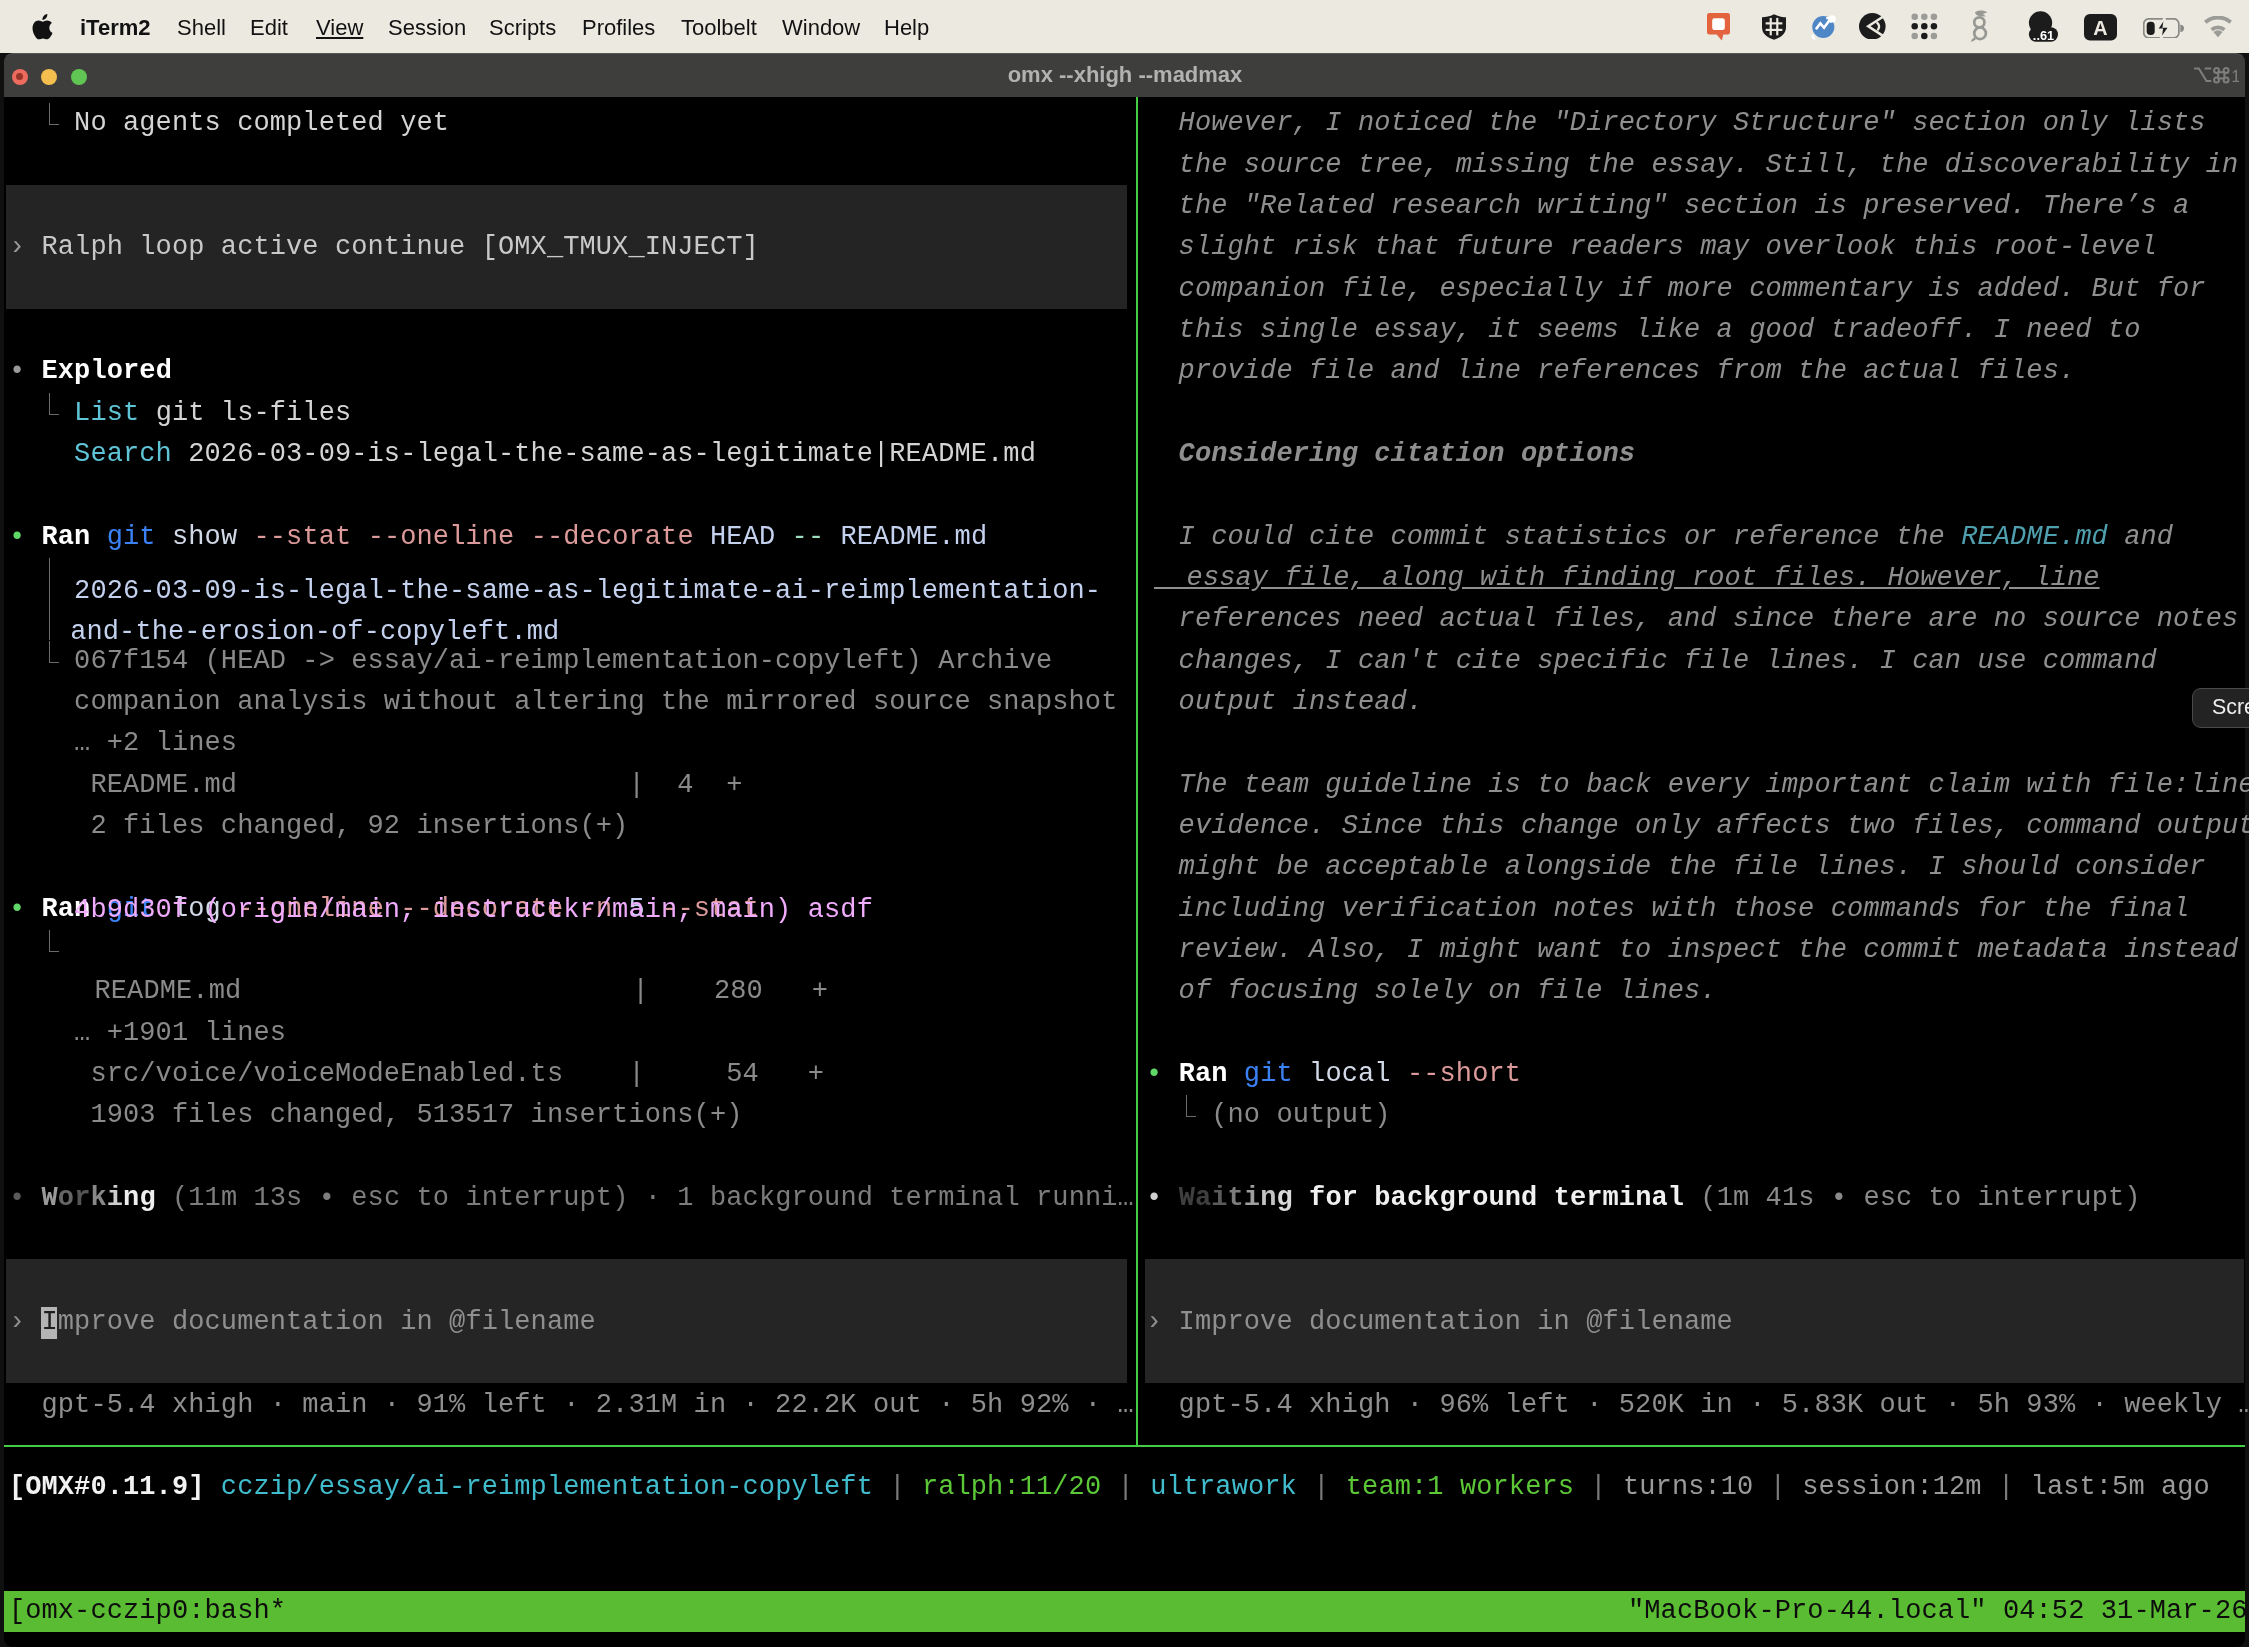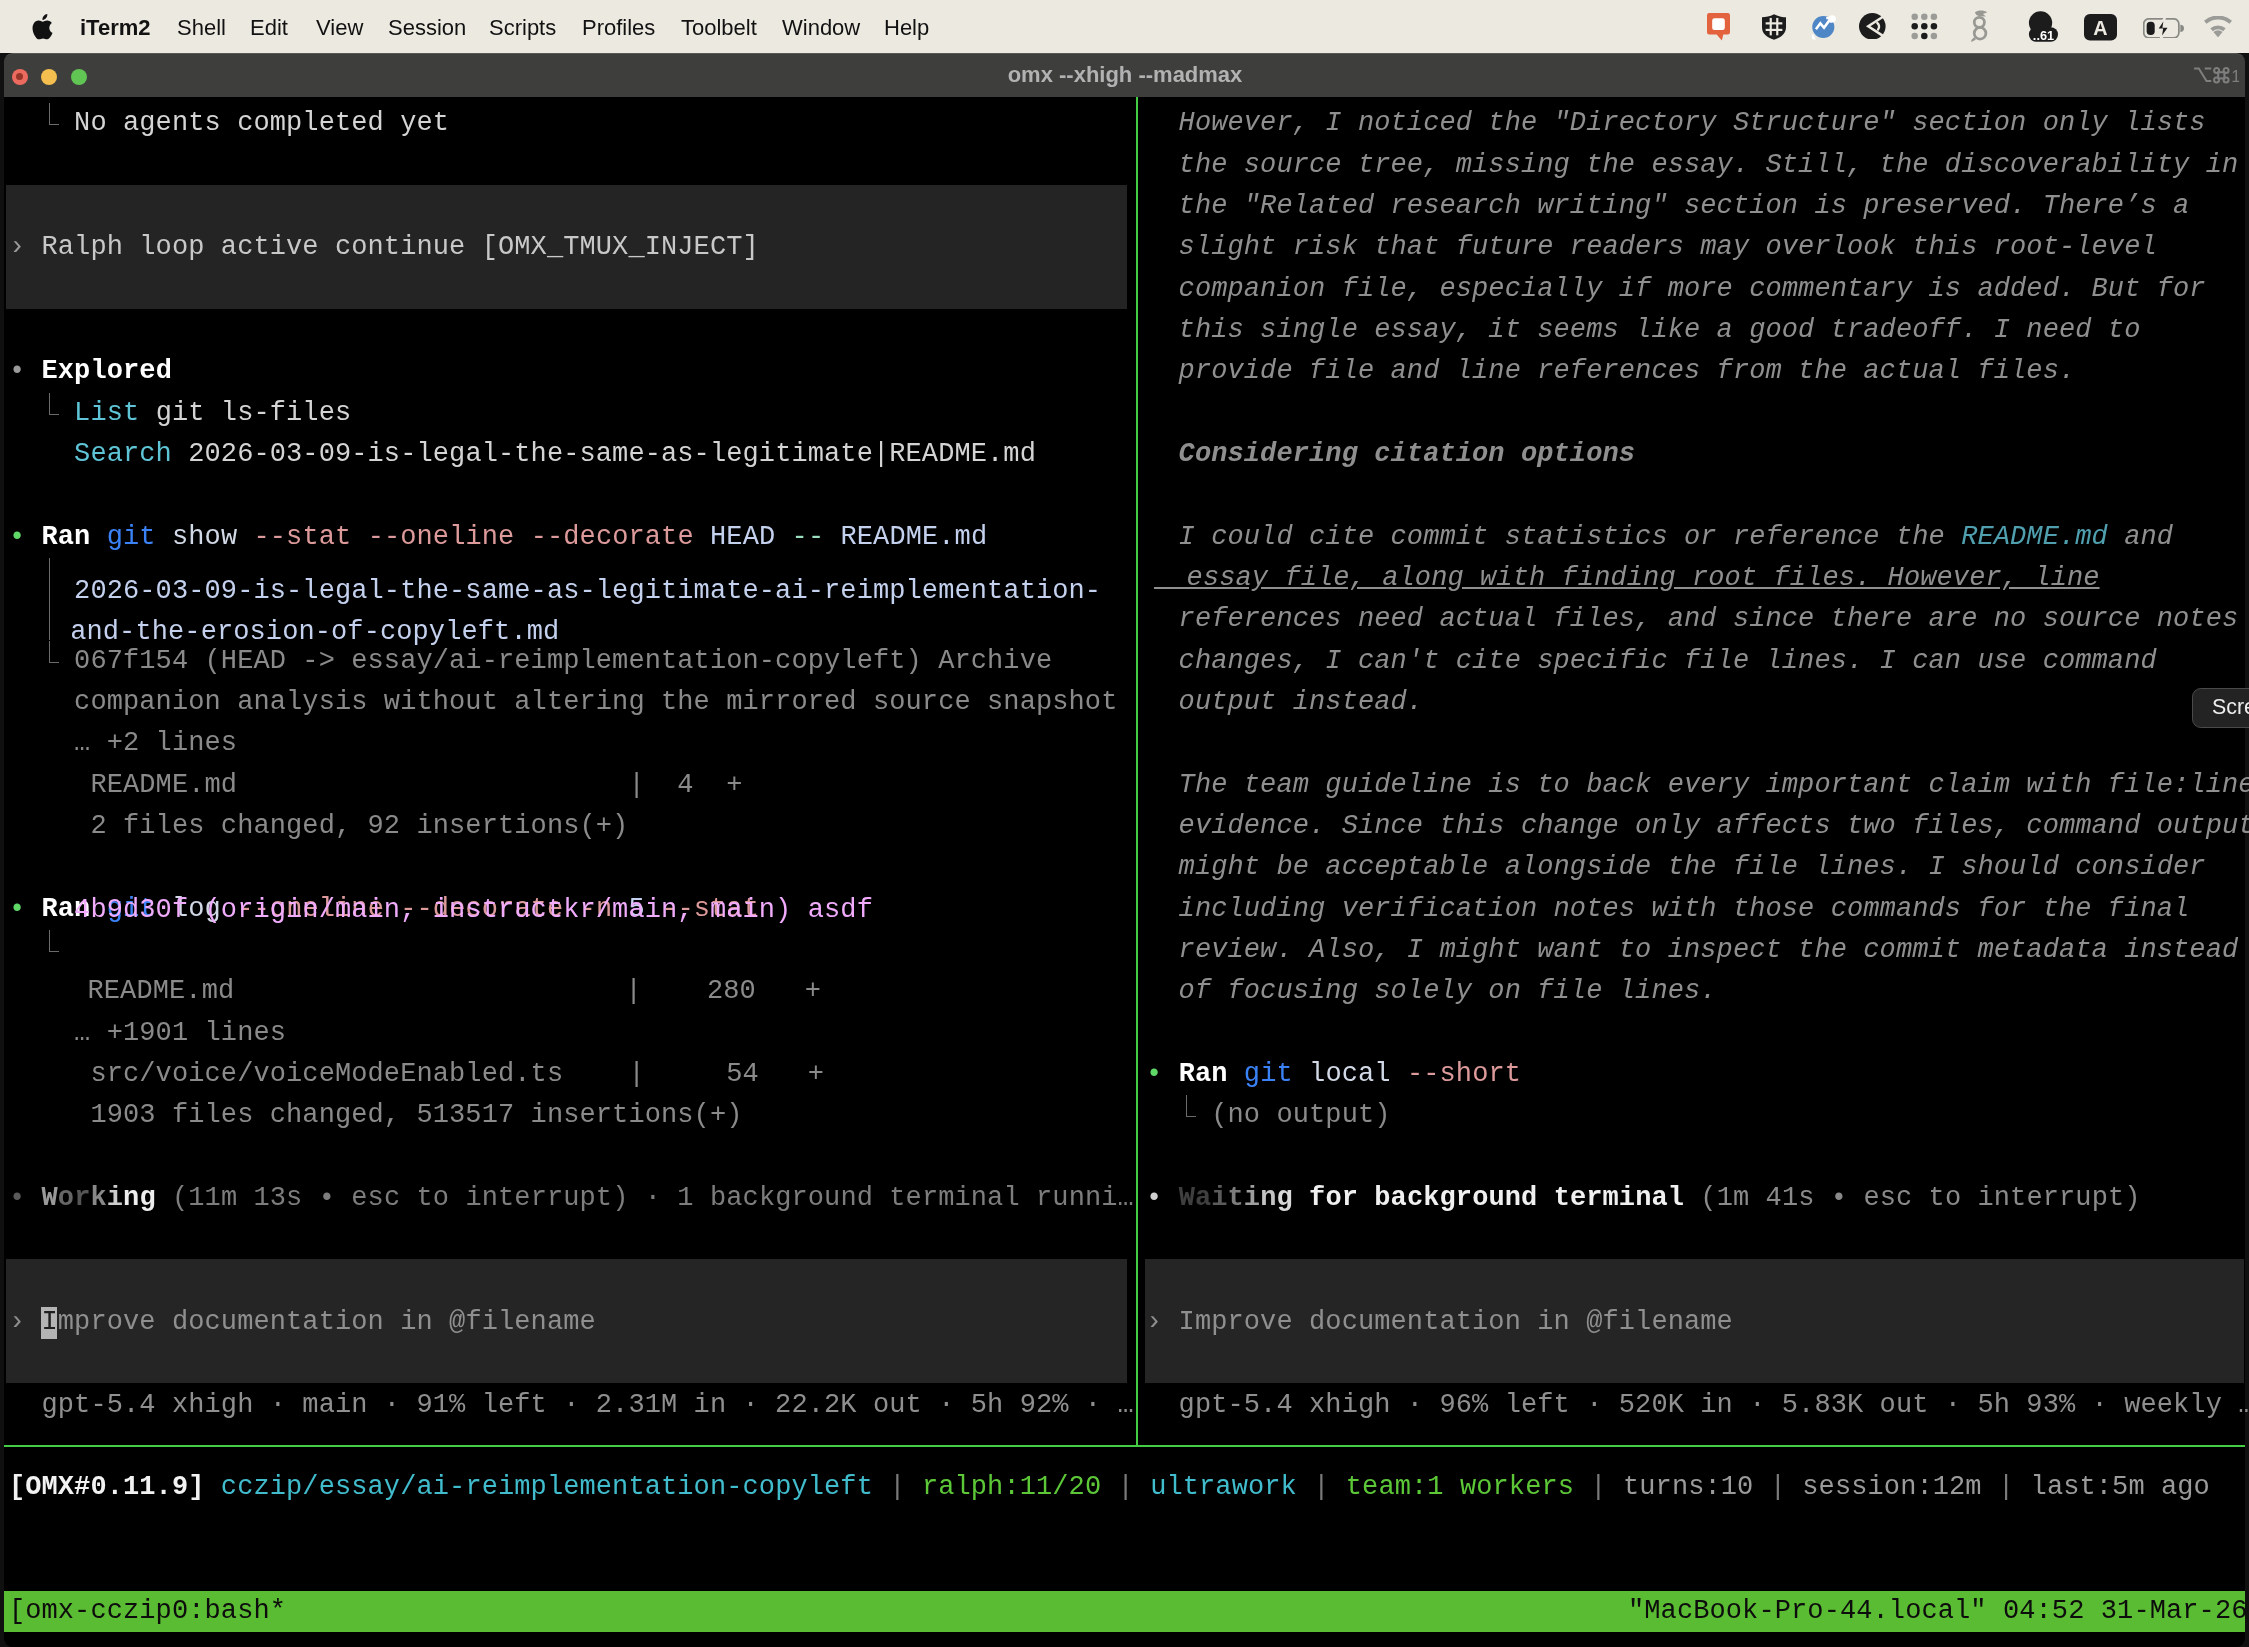--- a/index.html
+++ b/index.html
@@ -38,21 +38,21 @@
 <div class="tl" style="left:41px; background:#f4bf4f;"></div>
 <div class="tl" style="left:71px; background:#61c554;"></div>
 <div style="position:absolute; left:16px; top:73px; width:7.4px; height:7.4px; border-radius:50%; background:#96352a;"></div>
 <div id="menuitems">
 <svg style="position:absolute;left:30px;top:12.5px;" width="23.6" height="28" viewBox="0 0 17 20">
 <path fill="#111" d="M13.9 10.6c0-2.2 1.8-3.3 1.9-3.4-1-1.5-2.6-1.7-3.2-1.8-1.4-.1-2.7.8-3.4.8-.7 0-1.8-.8-2.9-.8-1.5 0-2.9.9-3.7 2.2-1.6 2.7-.4 6.8 1.1 9 .7 1.1 1.6 2.3 2.8 2.3 1.1 0 1.5-.7 2.9-.7 1.4 0 1.7.7 2.9.7 1.2 0 2-1.1 2.7-2.2.9-1.2 1.2-2.4 1.2-2.5-.1 0-2.3-.9-2.3-3.6zM11.6 3.6c.6-.8 1-1.8.9-2.9-.9 0-2 .6-2.6 1.4-.6.7-1.1 1.8-.9 2.8 1 .1 2-.5 2.6-1.3z"></path>
     </svg>
 <div class="mi" style="left:80px; font-weight:bold;">iTerm2</div>
 <div class="mi" style="left:177px;">Shell</div>
 <div class="mi" style="left:250px;">Edit</div>
-<div class="mi" style="left:316px;">View</div>
+<div class="mi" style="left:316px;text-decoration:underline;">View</div>
 <div class="mi" style="left:388px;">Session</div>
 <div class="mi" style="left:489px;">Scripts</div>
 <div class="mi" style="left:582px;">Profiles</div>
 <div class="mi" style="left:681px;">Toolbelt</div>
 <div class="mi" style="left:782px;">Window</div>
 <div class="mi" style="left:884px;">Help</div>
 
 <svg style="position:absolute;left:1707px;top:13.3px;" width="23" height="29" viewBox="0 0 31 39">
 <path fill="#e2633e" d="M3 0 h25 a3 3 0 0 1 3 3 v23 a3 3 0 0 1 -3 3 h-6 l-2 8 -7 -8 h-10 a3 3 0 0 1 -3 -3 v-23 a3 3 0 0 1 3 -3 z"></path>
 <rect x="7" y="7" width="17" height="16" rx="3" fill="#fff"></rect>
@@ -146,21 +146,21 @@
 <div class="ln" style="left:8.9px; top:517px;"><span class="grn">•</span> <span class="wb">Ran</span> <span class="blu">git</span> <span class="sub">show</span> <span class="sal">--stat</span> <span class="sal">--oneline</span> <span class="sal">--decorate</span> <span class="per">HEAD</span> <span class="mint">--</span> <span class="per">README.md</span></div>
 <div class="ln per" style="left:8.9px; top:558px;">    2026-03-09-is-legal-the-same-as-legitimate-ai-reimplementation-</div>
 <div class="ln per" style="left:5px; top:599px;">    and-the-erosion-of-copyleft.md</div>
 <div class="ln dim" style="left:8.9px; top:641px;">    067f154 (HEAD -&gt; essay/ai-reimplementation-copyleft) Archive</div>
 <div class="ln dim" style="left:8.9px; top:682px;">    companion analysis without altering the mirrored source snapshot</div>
 <div class="ln dim" style="left:8.9px; top:723px;">    … +2 lines</div>
 <div class="ln dim" style="left:8.9px; top:765px;">     README.md                        |  4  +</div>
 <div class="ln dim" style="left:8.9px; top:806px;">     2 files changed, 92 insertions(+)</div>
 <div class="ln" style="left:8.9px; top:889px;"><span class="grn">•</span> <span class="wb">Ran</span> <span class="blu">git</span> <span class="sub">log</span> <span class="sal">--oneline</span> <span class="sal">--decorate</span> <span class="sal">-n</span> <span class="per">5</span> <span class="sal">--stat</span></div>
 <div class="ln" style="left:8.9px; top:890px; color:#f0abfc;">    4b9d30f (origin/main, instructkr/main, main) asdf</div>
-<div class="ln dim" style="left:6px; top:971px;">     README.md                        |    280   +</div>
+<div class="ln dim" style="left:13px; top:971px;">     README.md                        |    280   +</div>
 <div class="ln dim" style="left:8.9px; top:1013px;">    … +1901 lines</div>
 <div class="ln dim" style="left:8.9px; top:1054px;">     src/voice/voiceModeEnabled.ts    |     54   +</div>
 <div class="ln dim" style="left:8.9px; top:1095px;">     1903 files changed, 513517 insertions(+)</div>
 <div class="ln" style="left:8.9px; top:1178px;"><span style="color:#5a5a5a">•</span> <b><span style="color:#999">W</span><span style="color:#666">o</span><span style="color:#555">r</span><span style="color:#888">k</span><span style="color:#ccc">i</span><span style="color:#eee">ng</span></b><span class="dim2"> (11m 13s • esc to interrupt) · 1 background terminal runni…</span></div>
 <div class="ln" style="left:8.9px; top:1302px;"><span style="color:#8f8f8f">› </span><span style="color:#1f1f1f">I</span><span style="color:#8f8f8f">mprove documentation in @filename</span></div>
 <div class="ln" style="left:8.9px; top:1385px; color:#8f8f8f;">  gpt-5.4 xhigh · main · 91% left · 2.31M in · 22.2K out · 5h 92% · …</div>
 <div class="ln" style="left:8.9px; top:1467px;"><b style="color:#f2f2f2">[OMX#0.11.9]</b> <span style="color:#41bccd">cczip/essay/ai-reimplementation-copyleft</span><span style="color:#7a7a7a"> | </span><span style="color:#5cc838">ralph:11/20</span><span style="color:#7a7a7a"> | </span><span style="color:#41bccd">ultrawork</span><span style="color:#7a7a7a"> | </span><span style="color:#5cc838">team:1 workers</span><span style="color:#7a7a7a"> | </span><span style="color:#9a9a9a">turns:10</span><span style="color:#7a7a7a"> | </span><span style="color:#9a9a9a">session:12m</span><span style="color:#7a7a7a"> | </span><span style="color:#9a9a9a">last:5m ago</span></div>
 
 <div class="g gL" style="left:1186px; top:1095px;"></div>
 

